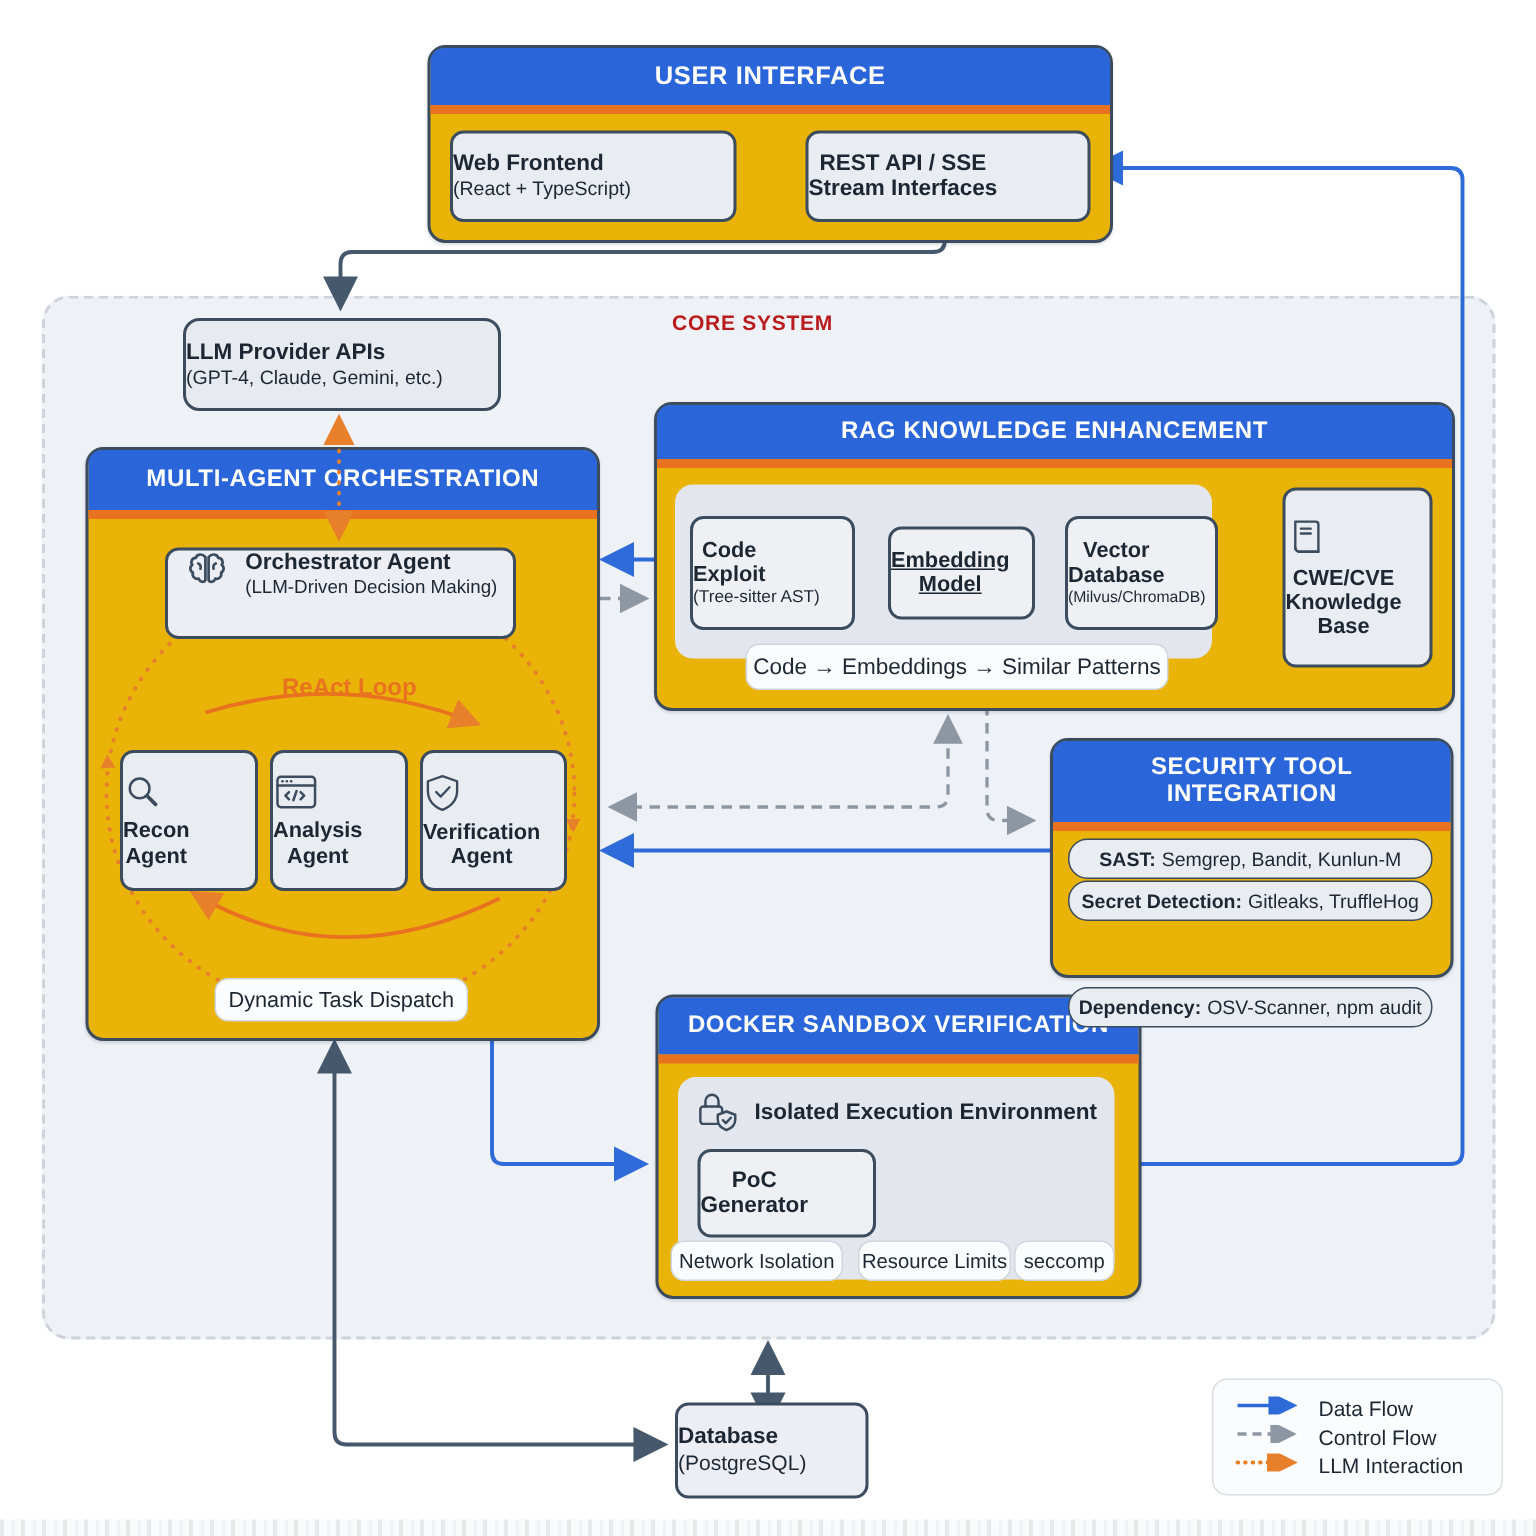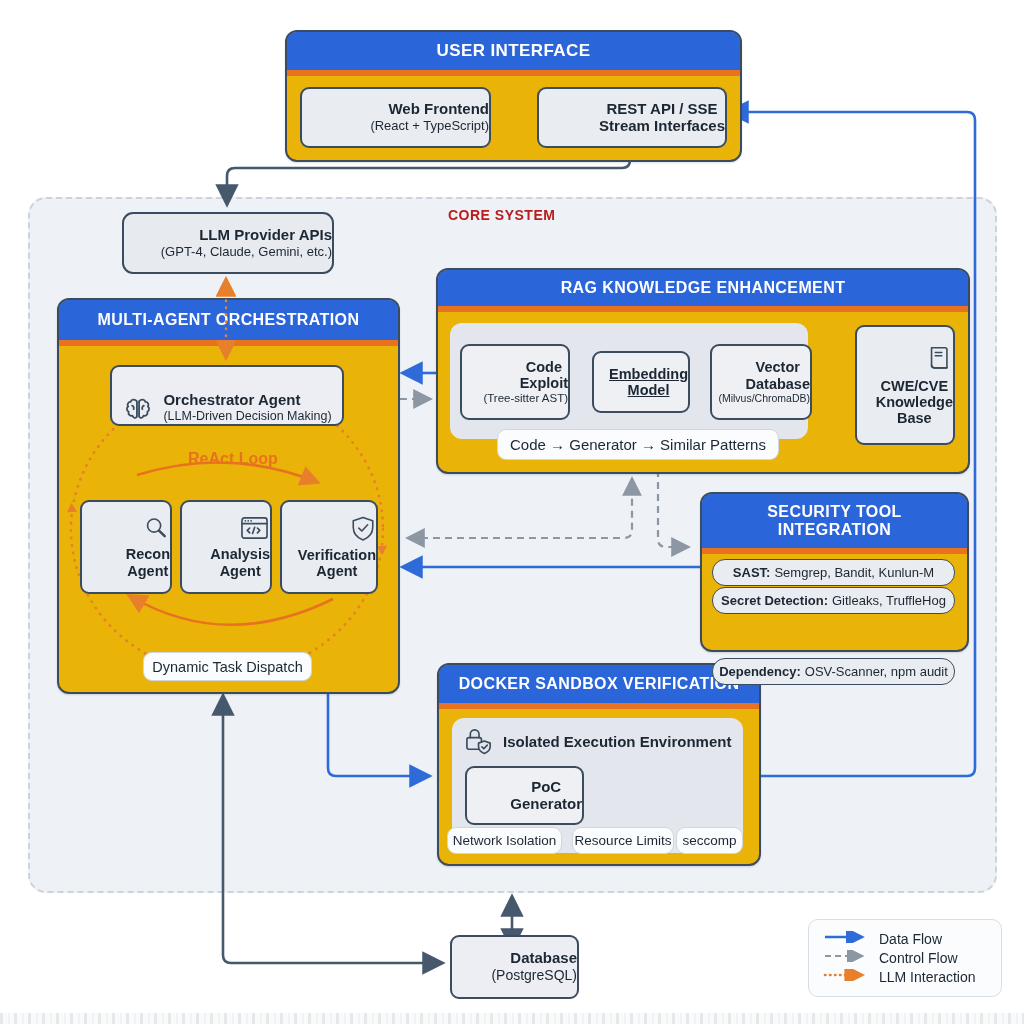--- a/index.html
+++ b/index.html
@@ -18,21 +18,21 @@
   
   .panel{position:absolute;background:#eab308;border:2px solid #3b4c5f;border-radius:12px;
          z-index:3;box-shadow:0 1px 2px rgba(30,40,60,.15);}
   .panel-header{background:#2a65d9;color:#ffffff;font-weight:bold;text-align:center;
                 border-radius:9px 9px 0 0;letter-spacing:.4px;font-size:16px;
                 display:flex;align-items:center;justify-content:center;line-height:1.15;}
   .orange-bar{height:6px;background:#e8721f;}
 
   
   .gbox{position:absolute;background:#e9ecf1;border:2px solid #3b4c5f;border-radius:9px;
-        display:flex;flex-direction:column;align-items:flex-end;justify-content:center;
+        display:flex;flex-direction:column;align-items:flex-start;justify-content:center;
         text-align:center;z-index:4;}
   .gbox .t1{font-weight:bold;font-size:14.5px;line-height:1.12;}
   .gbox .t2{font-size:11.5px;line-height:1.1;margin-top:1px;}
 
   .pill{position:absolute;background:#fbfcfd;border:1.5px solid #cfd6dd;border-radius:9px;
         display:flex;align-items:center;justify-content:center;font-size:14px;z-index:4;}
   .tool-pill{position:absolute;background:#e9ecf1;border:1.5px solid #3b4c5f;border-radius:13px;
         display:flex;align-items:center;justify-content:center;font-size:13px;z-index:4;white-space:nowrap;}
   .tool-pill b{margin-right:4px;}
 
@@ -195,21 +195,21 @@
   </div>
   <div class="gbox" style="left:592px;top:351px;width:94px;height:58px;background:#eef0f4;text-decoration:underline;">
     <div class="t1 pre">Embedding
 Model</div>
   </div>
   <div class="gbox" style="left:710px;top:344px;width:98px;height:72px;background:#eef0f4;">
     <div class="t1 pre">Vector
 Database</div>
     <div class="t2" style="font-size:10.5px">(Milvus/ChromaDB)</div>
   </div>
-  <div class="pill" style="left:497px;top:429px;width:280px;height:29px;font-size:15px;">Code → Generator → Similar Patterns</div>
+  <div class="pill" style="left:497px;top:429px;width:280px;height:29px;font-size:15px;">Code → Embeddings → Similar Patterns</div>
 
   <div class="gbox" style="left:855px;top:325px;width:96px;height:116px;gap:5px;">
     <svg class="icon" width="28" height="29" viewBox="0 0 30 31">
       <path d="M7 4 h14.5 a2 2 0 0 1 2 2 v19.5 H10 a3 3 0 0 1 -3 -3 Z"></path>
       <path d="M7 22.5 a3 3 0 0 0 3 3 h13.5"></path>
       <line x1="11" y1="9" x2="18" y2="9"></line>
         <line x1="11" y1="12.5" x2="18" y2="12.5"></line>
     </svg>
     <div class="t1 pre">CWE/CVE
 Knowledge

